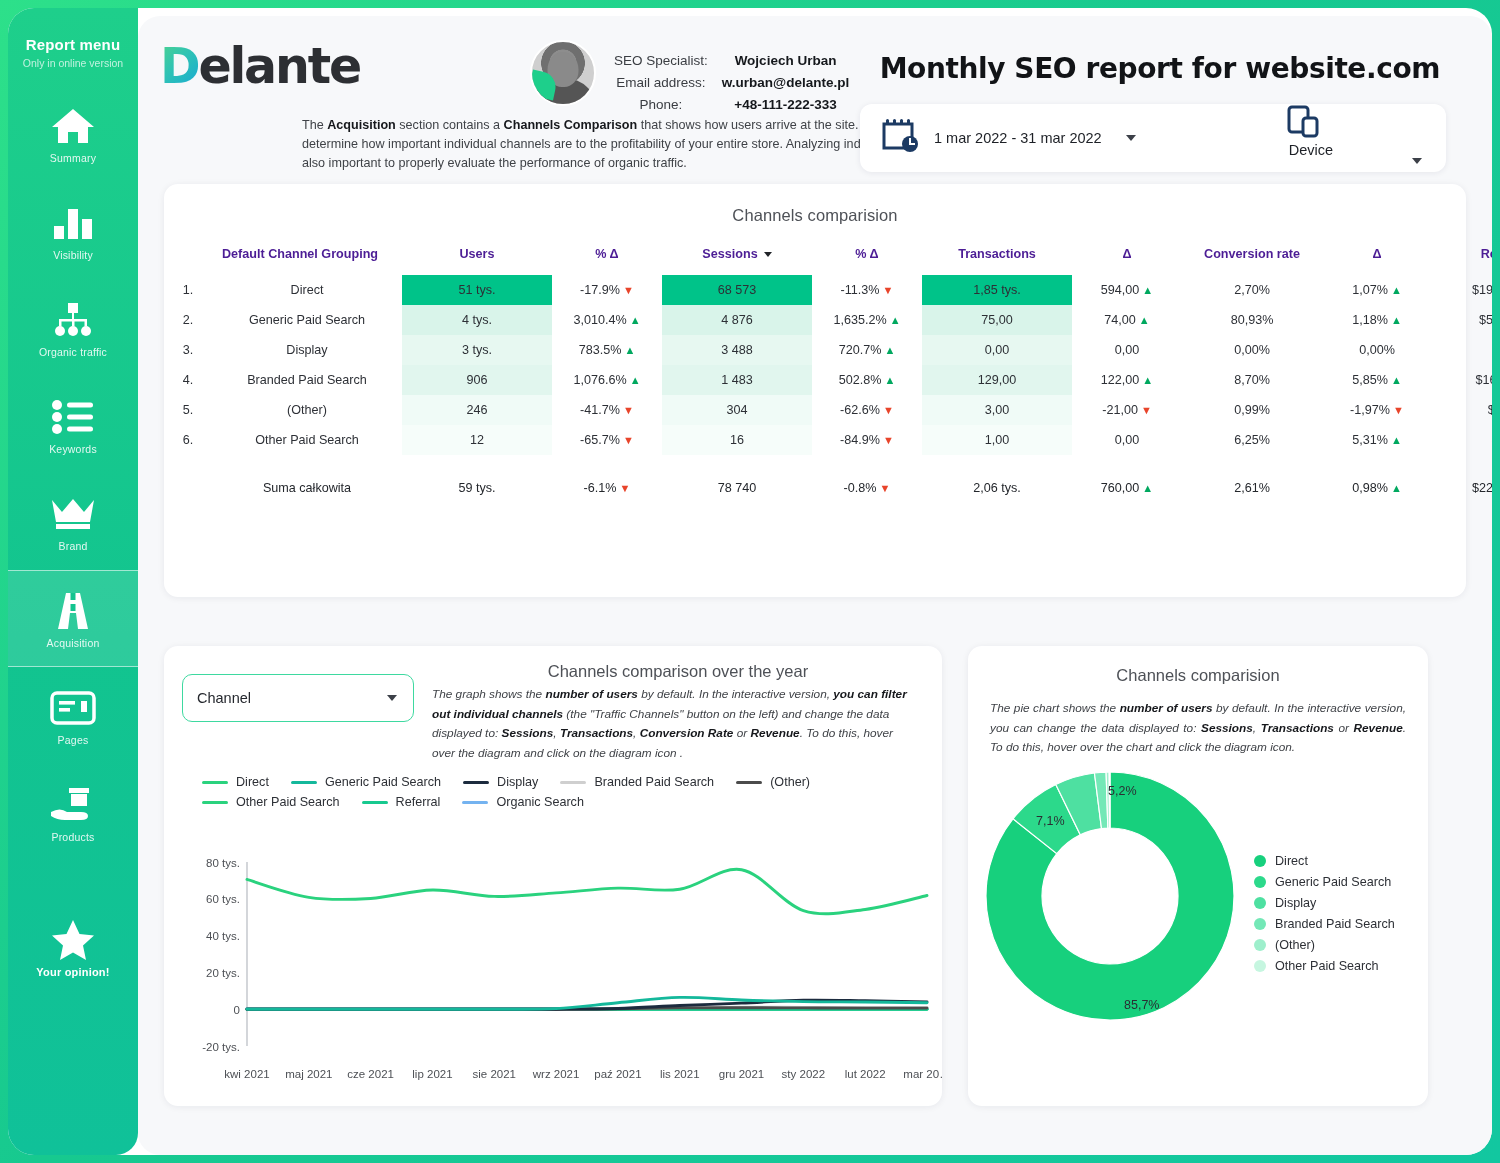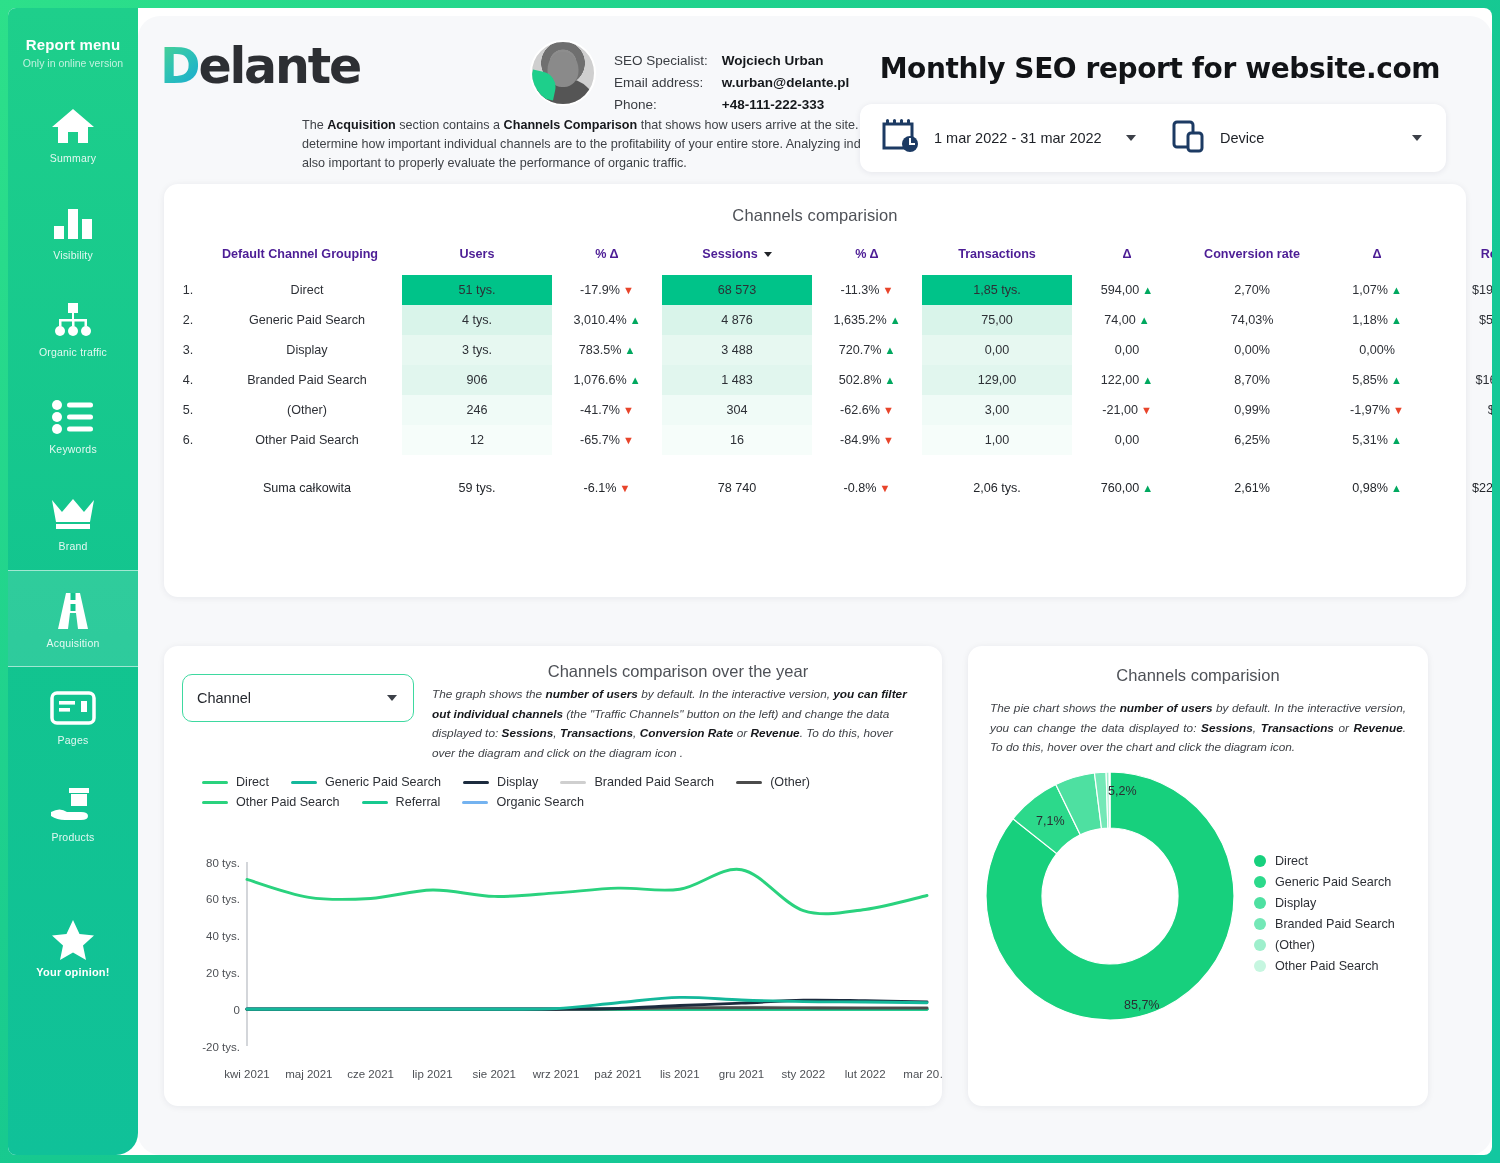--- a/index.html
+++ b/index.html
@@ -11,21 +11,21 @@
   }
   .frame {
     position: absolute; inset: 0;
     background: linear-gradient(135deg,#2de08a 0%,#17c98f 45%,#12c7a0 100%);
     padding: 8px;
   }
   .page {
     position: absolute;
     left: 8px; top: 8px; right: 8px; bottom: 8px;
     background: #ffffff;
-    border-radius: 8px;
+    border-radius: 26px;
     overflow: hidden;
   }
 
   
   .sidebar {
     position: absolute; left: 0; top: 0;
     width: 130px; height: 100%;
     background: linear-gradient(180deg,#1ecf8b 0%,#12c48f 55%,#10c199 100%);
     border-radius: 0 0 22px 0;
     color: #ffffff;
@@ -92,21 +92,21 @@
     width: 31px; height: 35px; border-radius: 50% 50% 46% 46%; background:#8a8a8a;
   }
   .avatar .leaf {
     position:absolute; left:-2px; bottom:6px; width:26px; height:26px;
     background:#1ecf8b; border-radius: 0 60% 0 60%; transform: rotate(12deg);
   }
   .contact {
     position: absolute; left: 474px; top: 33px;
     font-size: 13.5px; color: #2b2d31; line-height: 20px;
   }
-  .contact table td { padding: 0; vertical-align: top; font-size:13.5px; }
+  .contact table td { padding: 0; vertical-align: top; font-size:13.5px;text-align:center; }
   .contact td.k { color:#3a3d42; padding-right: 12px; white-space: nowrap; }
   .contact td.v { font-weight: bold; color:#15181c; white-space: nowrap; }
   .rep-title {
     position: absolute; right: 52px; top: 36px;
     font-size: 28px; font-weight: bold; color: #121417;
     font-family: "DejaVu Sans", sans-serif; letter-spacing:-.4px;
   }
   .intro {
     position: absolute; left: 164px; top: 100px; width: 672px;
     font-size: 12.6px; line-height: 19px; color: #3f4247;
@@ -117,21 +117,21 @@
   .filters {
     position: absolute; right: 46px; top: 88px;
     width: 586px; height: 68px; background:#fff;
     border-radius: 12px; box-shadow: 0 1px 6px rgba(20,30,60,.08);
     display:flex; align-items:center;
   }
   .filter {
     display:flex; align-items:center; height:100%;
   }
   .filter.date { width: 290px; padding-left: 22px; }
-  .filter.dev  { width: 286px; padding-left: 22px; }
+  .filter.dev  { width: 286px; padding-left: 22px; flex-direction: column; }
   .filter .f-lbl { font-size: 14.5px; color:#1d2026; margin-left: 14px; }
   .caret {
     width:0;height:0;border-left:5px solid transparent;border-right:5px solid transparent;
     border-top:6px solid #3c4048; margin-left:auto; margin-right: 14px;
   }
 
   
   .card {
     background:#fff; border-radius: 14px;
     box-shadow: 0 1px 7px rgba(20,30,60,.07);
@@ -446,21 +446,21 @@
               </tr>
               <tr>
                 <td class="c-idx">2.</td>
                 <td class="c-name">Generic Paid Search</td>
                 <td class="c-users hl1">4 tys.</td>
                 <td class="c-pd">3,010.4%<span class="up">▲</span></td>
                 <td class="c-sess hl1">4 876</td>
                 <td class="c-pd">1,635.2%<span class="up">▲</span></td>
                 <td class="c-tx hl1">75,00</td>
                 <td class="c-d">74,00<span class="up">▲</span></td>
-                <td class="c-cr">74,03%</td>
+                <td class="c-cr">80,93%</td>
                 <td class="c-d">1,18%<span class="up">▲</span></td>
                 <td class="c-rev">$5 656,49</td>
               </tr>
               <tr>
                 <td class="c-idx">3.</td>
                 <td class="c-name">Display</td>
                 <td class="c-users hl2">3 tys.</td>
                 <td class="c-pd">783.5%<span class="up">▲</span></td>
                 <td class="c-sess hl2">3 488</td>
                 <td class="c-pd">720.7%<span class="up">▲</span></td>

